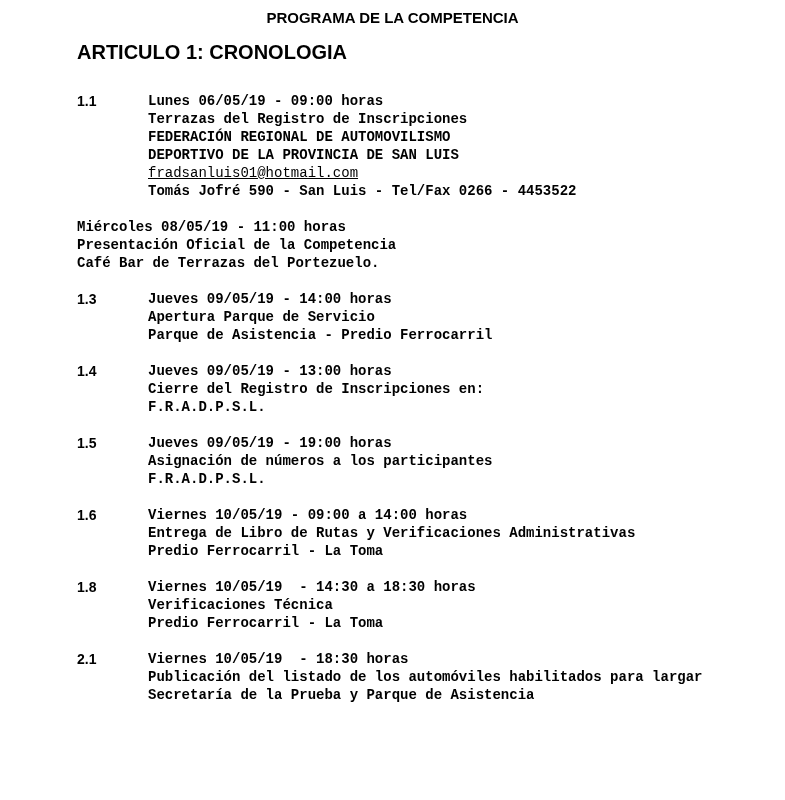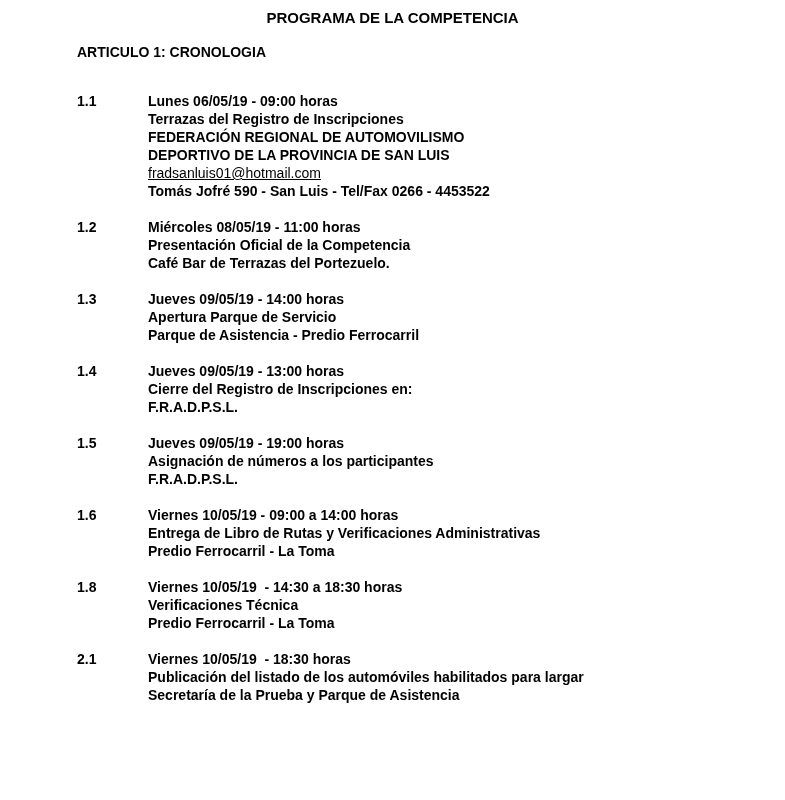--- a/index.html
+++ b/index.html
@@ -21,21 +21,21 @@
     padding-top: 9px;
   }
   .doc-title {
     font-size: 15px;
     font-weight: bold;
     line-height: 18px;
     text-align: center;
     white-space: pre-wrap;
   }
   .section-heading {
-    font-size: 14px;
+    font-size: 20px;
     font-weight: bold;
     line-height: 18px;
     margin: 16px 0 4px 77px;
     white-space: pre-wrap;
   }
   .schedule {
     margin-left: 77px;
     margin-top: 31px;
   }
   .item {
@@ -44,20 +44,21 @@
   }
   .num {
     width: 71px;
     flex: 0 0 71px;
     font-size: 14px;
     font-weight: bold;
     line-height: 18px;
   }
   .lines {
     flex: 1 1 auto;
+    font-family: Liberation Mono, monospace;
   }
   .line {
     font-size: 14px;
     font-weight: bold;
     line-height: 18px;
     white-space: pre-wrap;
   }
   a.email-link {
     font-weight: normal;
     color: #000000;
@@ -82,21 +83,20 @@
         <div class="line">Lunes 06/05/19 - 09:00 horas</div>
         <div class="line">Terrazas del Registro de Inscripciones</div>
         <div class="line">FEDERACIÓN REGIONAL DE AUTOMOVILISMO</div>
         <div class="line">DEPORTIVO DE LA PROVINCIA DE SAN LUIS</div>
         <div class="line"><a class="email-link">fradsanluis01@hotmail.com</a></div>
         <div class="line">Tomás Jofré 590 - San Luis - Tel/Fax 0266 - 4453522</div>
       </div>
     </div>
 
     <div class="item">
-      <div class="num">1.2</div>
       <div class="lines">
         <div class="line">Miércoles 08/05/19 - 11:00 horas</div>
         <div class="line">Presentación Oficial de la Competencia</div>
         <div class="line">Café Bar de Terrazas del Portezuelo.</div>
       </div>
     </div>
 
     <div class="item">
       <div class="num">1.3</div>
       <div class="lines">

